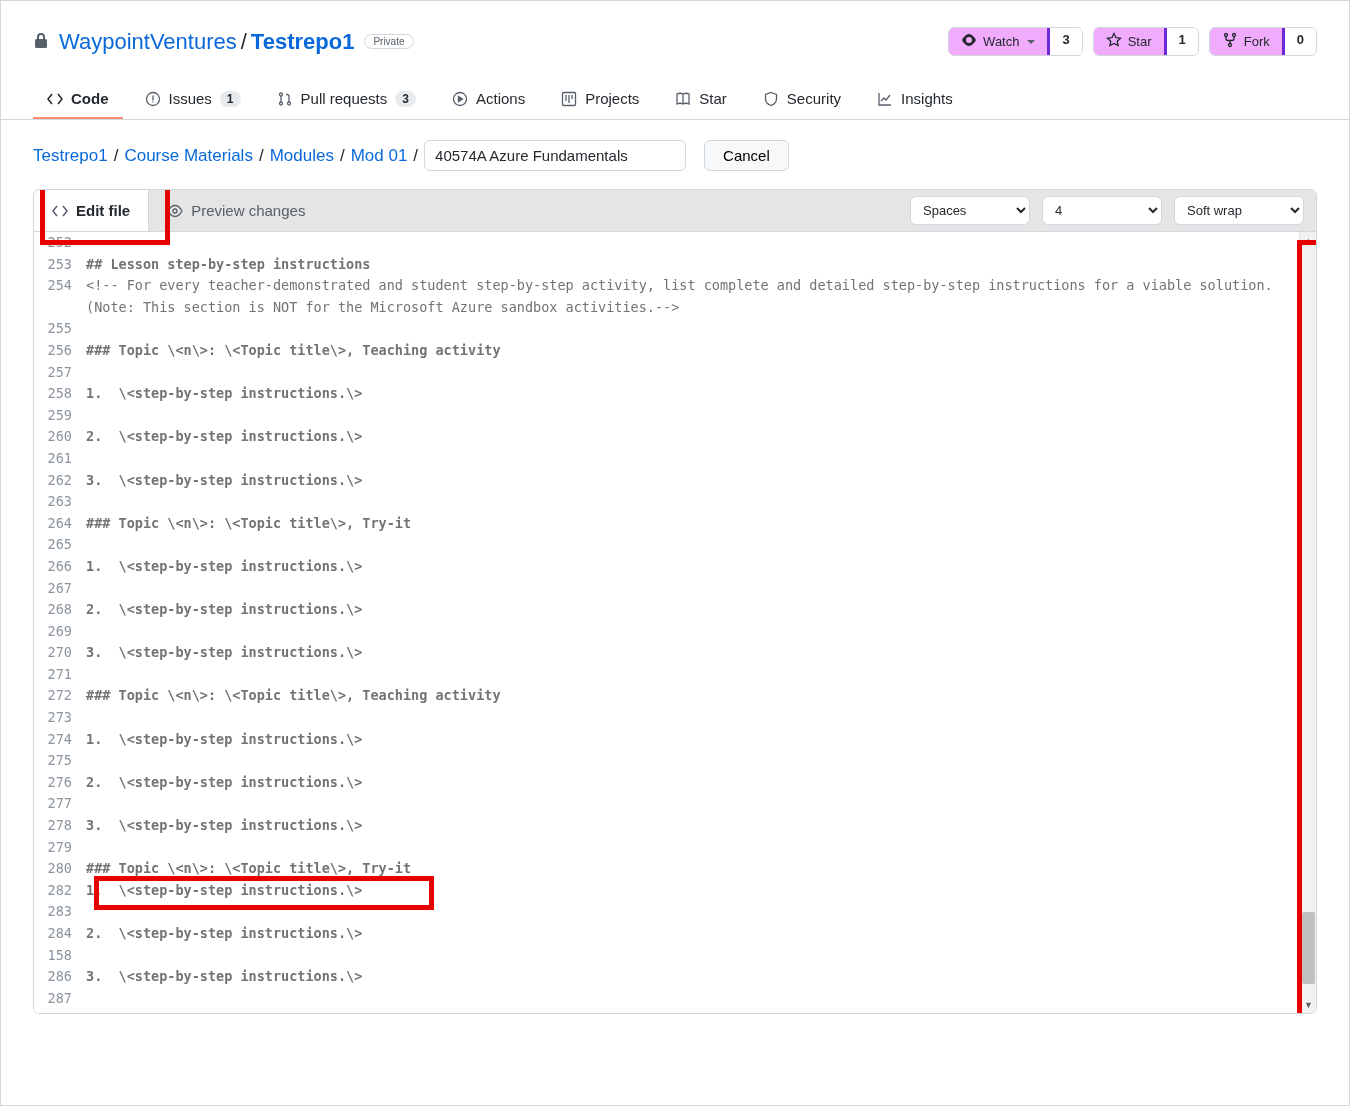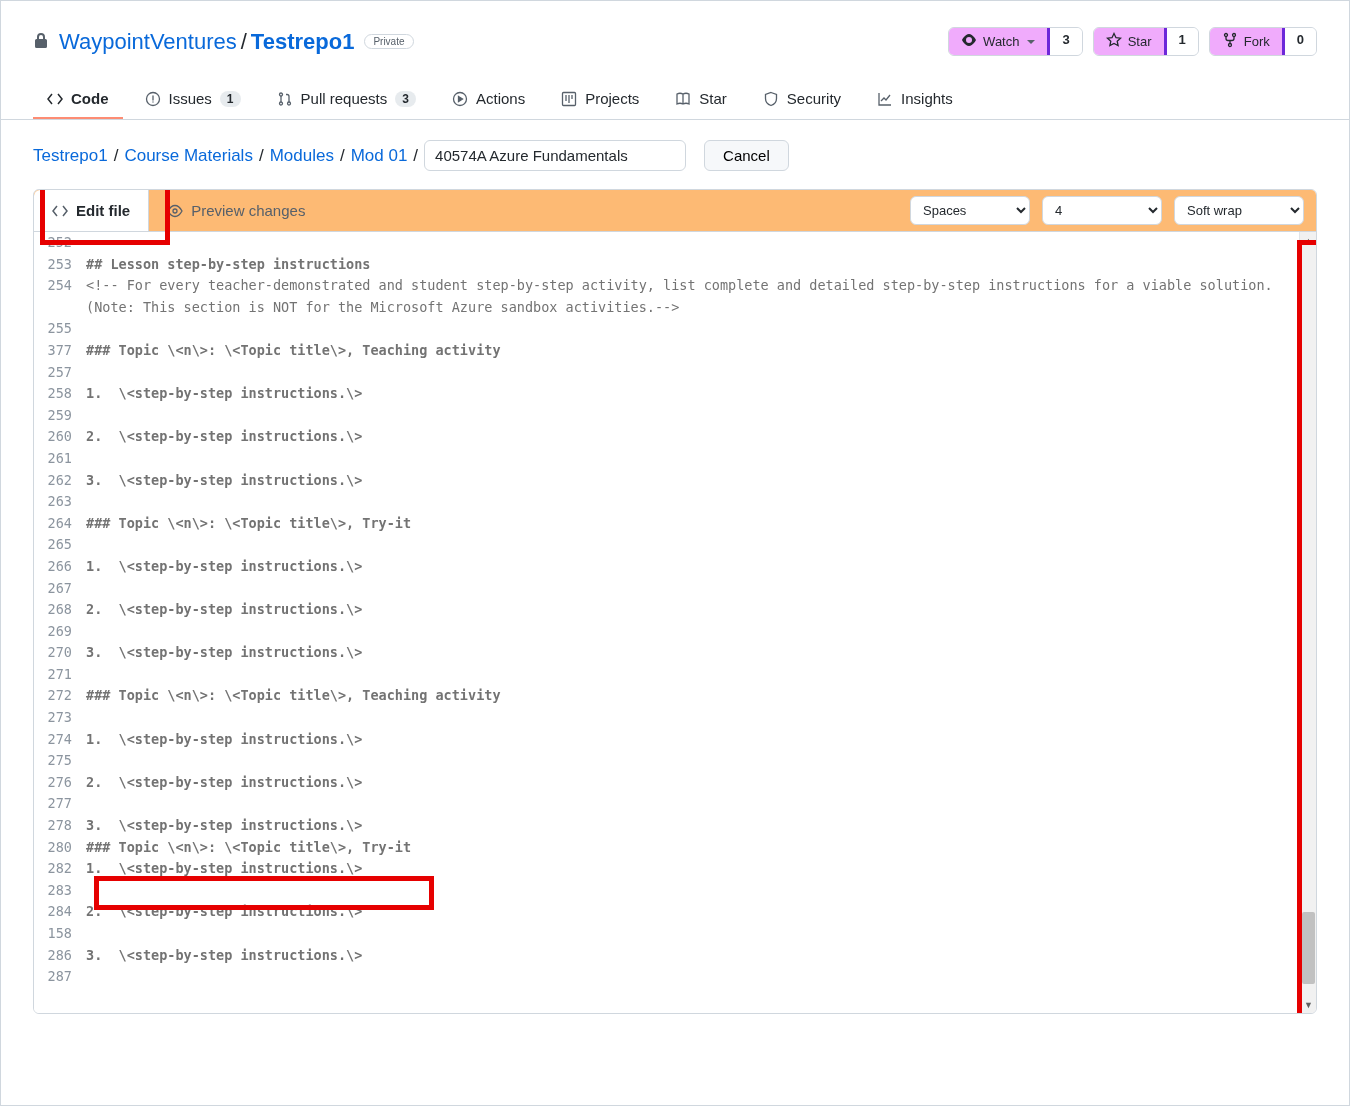--- a/index.html
+++ b/index.html
@@ -88,21 +88,21 @@
   .cancel-btn {
     border: 1px solid #d0d7de; border-radius: 6px; padding: 6px 18px;
     font-size: 15px; background: #f6f8fa; margin-left: 12px; cursor: pointer;
   }
   
   .editor-box {
     border: 1px solid #d0d7de; border-radius: 6px; overflow: hidden;
   }
   .editor-tabs {
     display: flex; align-items: center; justify-content: space-between;
-    border-bottom: 1px solid #d0d7de; background: #fdba74;
+    border-bottom: 1px solid #d0d7de; background: #e5e5e5;
     padding: 0 12px 0 0;
   }
   .editor-tabs .left-tabs { display: flex; }
   .editor-tab {
     display: flex; align-items: center; gap: 8px;
     padding: 12px 18px; font-size: 15px; color: #57606a; cursor: pointer;
   }
   .editor-tab.active {
     background: #fff; color: #24292e; font-weight: 600;
     border-right: 1px solid #d0d7de; border-radius: 6px 0 0 0;
@@ -319,21 +319,21 @@
       </div>
     </div>
 
     <div class="code-wrap">
       <div class="code-area" id="code-area">
           <div class="code-row"><span class="line-no">252</span><span class="line-txt"></span></div>
           <div class="code-row"><span class="line-no">253</span><span class="line-txt bold">## Lesson step-by-step instructions</span></div>
           <div class="code-row"><span class="line-no">254</span><span class="line-txt">&lt;!-- For every teacher-demonstrated and student step-by-step activity, list complete and detailed step-by-step instructions for a viable solution.  </span></div>
           <div class="code-row"><span class="line-no"></span><span class="line-txt">(Note: This section is NOT for the Microsoft Azure sandbox activities.--&gt;</span></div>
           <div class="code-row"><span class="line-no">255</span><span class="line-txt"></span></div>
-          <div class="code-row"><span class="line-no">377</span><span class="line-txt bold">### Topic \&lt;n\&gt;: \&lt;Topic title\&gt;, Teaching activity</span></div>
+          <div class="code-row"><span class="line-no">256</span><span class="line-txt bold">### Topic \&lt;n\&gt;: \&lt;Topic title\&gt;, Teaching activity</span></div>
           <div class="code-row"><span class="line-no">257</span><span class="line-txt"></span></div>
           <div class="code-row"><span class="line-no">258</span><span class="line-txt bold">1.  \&lt;step-by-step instructions.\&gt;</span></div>
           <div class="code-row"><span class="line-no">259</span><span class="line-txt"></span></div>
           <div class="code-row"><span class="line-no">260</span><span class="line-txt bold">2.  \&lt;step-by-step instructions.\&gt;</span></div>
           <div class="code-row"><span class="line-no">261</span><span class="line-txt"></span></div>
           <div class="code-row"><span class="line-no">262</span><span class="line-txt bold">3.  \&lt;step-by-step instructions.\&gt;</span></div>
           <div class="code-row"><span class="line-no">263</span><span class="line-txt"></span></div>
           <div class="code-row"><span class="line-no">264</span><span class="line-txt bold">### Topic \&lt;n\&gt;: \&lt;Topic title\&gt;, Try-it</span></div>
           <div class="code-row"><span class="line-no">265</span><span class="line-txt"></span></div>
           <div class="code-row"><span class="line-no">266</span><span class="line-txt bold">1.  \&lt;step-by-step instructions.\&gt;</span></div>
@@ -342,20 +342,21 @@
           <div class="code-row"><span class="line-no">269</span><span class="line-txt"></span></div>
           <div class="code-row"><span class="line-no">270</span><span class="line-txt bold">3.  \&lt;step-by-step instructions.\&gt;</span></div>
           <div class="code-row"><span class="line-no">271</span><span class="line-txt"></span></div>
           <div class="code-row"><span class="line-no">272</span><span class="line-txt bold">### Topic \&lt;n\&gt;: \&lt;Topic title\&gt;, Teaching activity</span></div>
           <div class="code-row"><span class="line-no">273</span><span class="line-txt"></span></div>
           <div class="code-row"><span class="line-no">274</span><span class="line-txt bold">1.  \&lt;step-by-step instructions.\&gt;</span></div>
           <div class="code-row"><span class="line-no">275</span><span class="line-txt"></span></div>
           <div class="code-row"><span class="line-no">276</span><span class="line-txt bold">2.  \&lt;step-by-step instructions.\&gt;</span></div>
           <div class="code-row"><span class="line-no">277</span><span class="line-txt"></span></div>
           <div class="code-row"><span class="line-no">278</span><span class="line-txt bold">3.  \&lt;step-by-step instructions.\&gt;</span></div>
+          <div class="code-row"><span class="line-no">279</span><span class="line-txt"></span></div>
           <div class="code-row"><span class="line-no">280</span><span class="line-txt bold">### Topic \&lt;n\&gt;: \&lt;Topic title\&gt;, Try-it</span></div>
           <div class="code-row"><span class="line-no">282</span><span class="line-txt bold">1.  \&lt;step-by-step instructions.\&gt;</span></div>
           <div class="code-row"><span class="line-no">283</span><span class="line-txt"></span></div>
           <div class="code-row"><span class="line-no">284</span><span class="line-txt bold">2.  \&lt;step-by-step instructions.\&gt;</span></div>
           <div class="code-row"><span class="line-no">158</span><span class="line-txt"></span></div>
           <div class="code-row"><span class="line-no">286</span><span class="line-txt bold">3.  \&lt;step-by-step instructions.\&gt;</span></div>
           <div class="code-row"><span class="line-no">287</span><span class="line-txt"></span></div>
         </div>
       <div class="scrollbar">
         <div class="arrow">▲</div>

